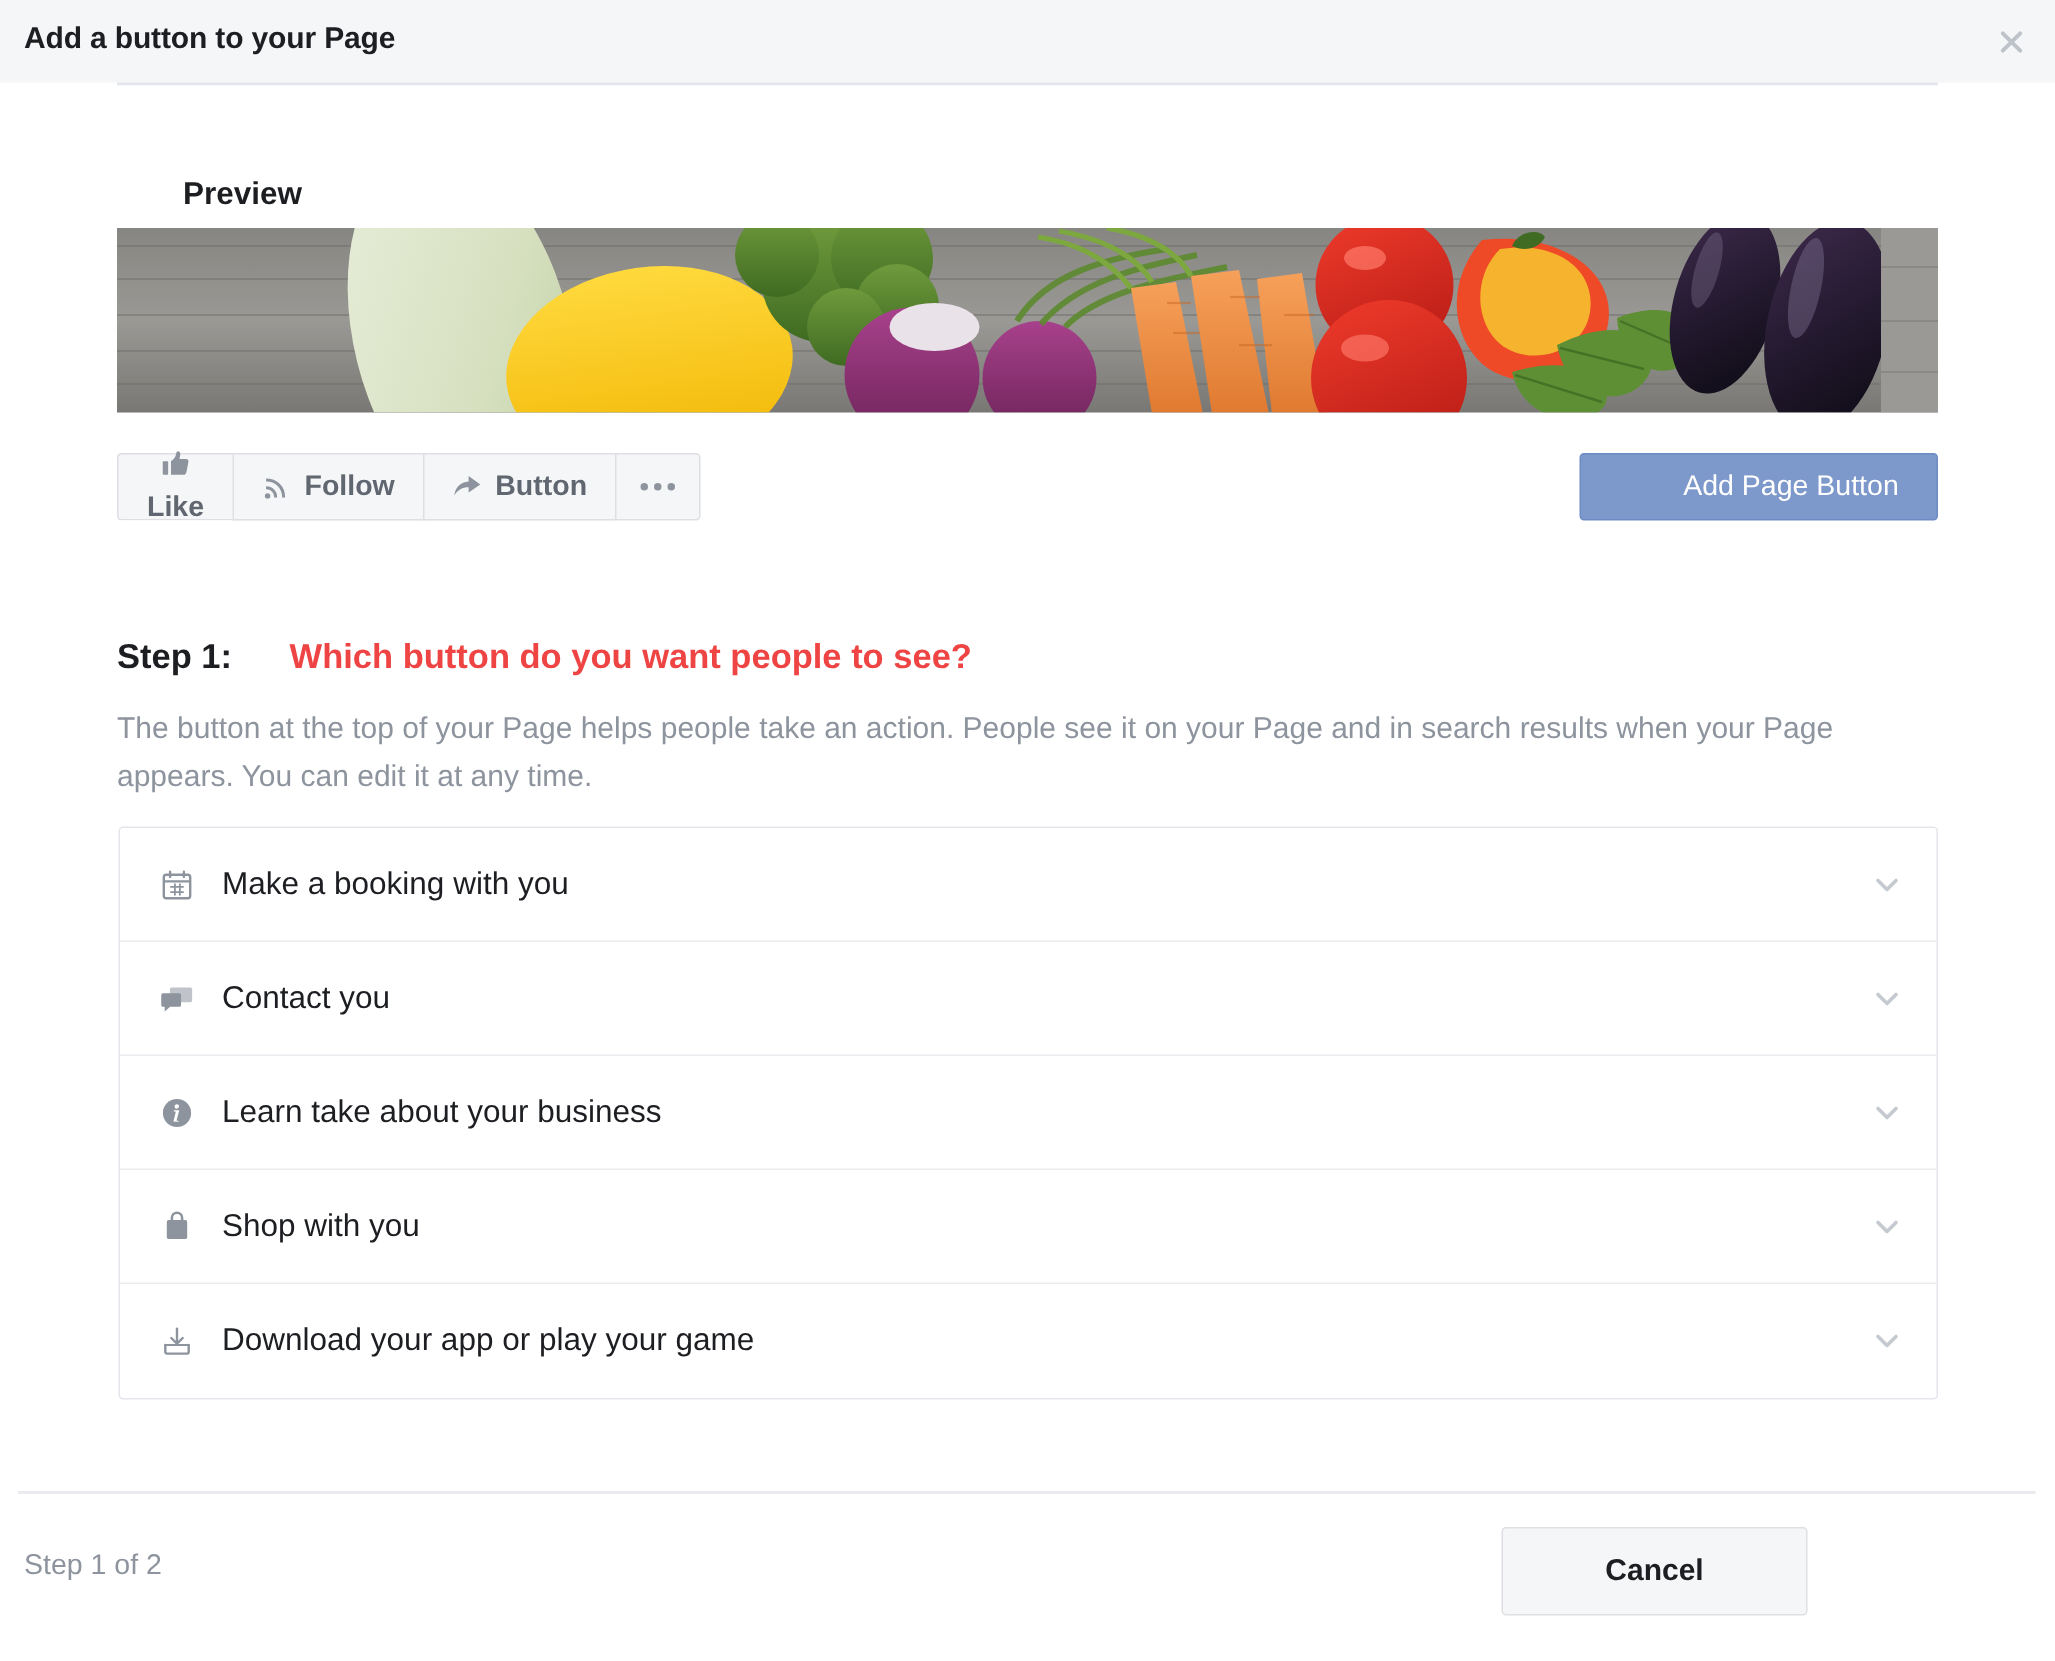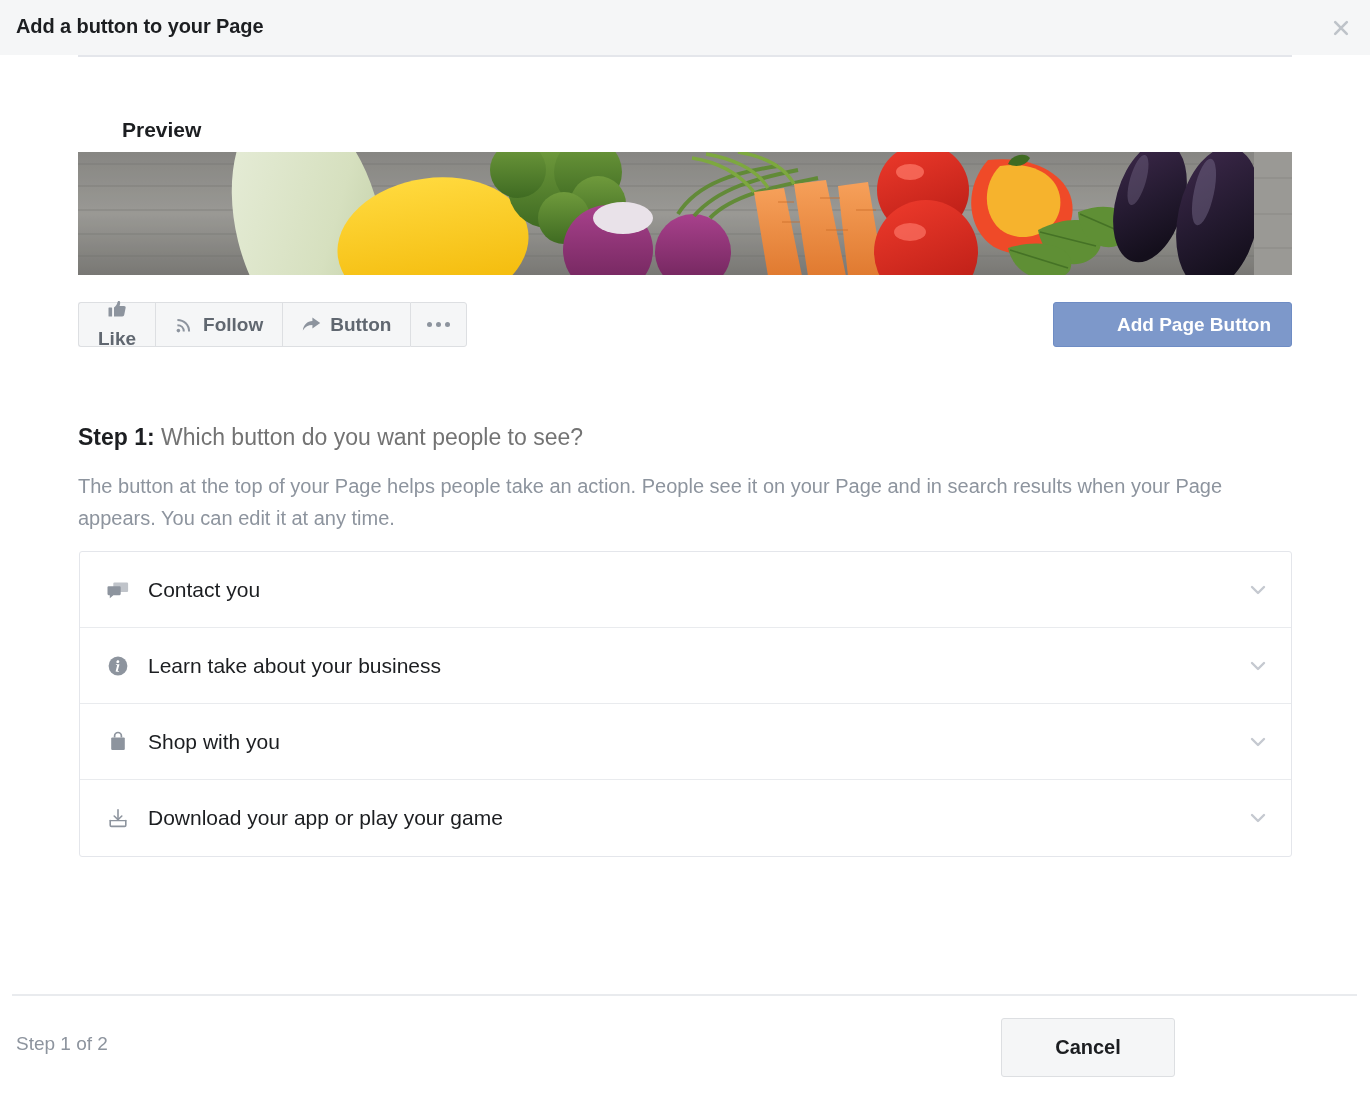--- a/index.html
+++ b/index.html
@@ -106,38 +106,38 @@
 
   .add-page-btn {
     position: absolute;
     left: 1053px; top: 245px;
     width: 239px; height: 45px;
     background: #7d98ca;
     border: 1px solid #6e8cc4;
     border-radius: 3px;
     color: #ffffff;
     font-size: 19px;
-    font-weight: bold;
+    font-weight: normal;
     display: flex;
     align-items: center;
     justify-content: center;
     cursor: pointer;
     padding-left: 43px;
   }
 
   
   .step-heading {
     position: absolute;
     left: 78px; top: 367px;
     font-size: 23px;
     color: #1c1e21;
     white-space: nowrap;
   }
   .step-heading .lead { font-weight: bold; }
-  .step-heading .rest { font-weight: normal; color: #737373; }
+  .step-heading .rest { font-weight: bold; color: #ef4444; margin-left: 32px; }
 
   .step-desc {
     position: absolute;
     left: 78px; top: 413px;
     width: 1180px;
     font-size: 20px;
     line-height: 32px;
     color: #8d949e;
   }
 
@@ -183,21 +183,21 @@
   }
   .step-count {
     position: absolute;
     left: 16px; top: 1033px;
     font-size: 19px;
     color: #8d949e;
   }
   .cancel-btn {
     position: absolute;
     left: 1001px; top: 1018px;
-    width: 174px; height: 59px;
+    width: 204px; height: 59px;
     background: #f5f6f7;
     border: 1px solid #dddfe2;
     border-radius: 3px;
     font-size: 20px;
     font-weight: bold;
     color: #1c1e21;
     display: flex; align-items: center; justify-content: center;
     cursor: pointer;
   }
   .next-btn {
@@ -401,20 +401,36 @@
     <div class="add-page-btn">Add Page Button</div>
 
     <div class="step-heading">
       <span class="lead">Step 1:</span><span class="rest"> Which button do you want people to see?</span>
     </div>
 
     <div class="step-desc">The button at the top of your Page helps people take an action. People see it on your Page and in search results when your Page appears. You can edit it at any time.</div>
 
     <div class="option-list">
 
+      <div class="option-row">
+        <span class="opt-icon">
+          <svg width="22" height="22" viewBox="0 0 22 22" fill="none" stroke="#8d949e" stroke-width="1.6">
+            <rect x="2.2" y="4.2" width="17.6" height="15.6" rx="1.6"></rect>
+            <path d="M2.2 8.6 H19.8" stroke-width="1.4"></path>
+            <path d="M6.4 2.2 V5.6 M15.6 2.2 V5.6" stroke-linecap="round"></path>
+            <path d="M6.5 12.2 H15.5 M6.5 15.8 H15.5 M9.6 10.0 V18 M12.9 10.0 V18" stroke-width="1.2"></path>
+          </svg>
+        </span>
+        <span class="opt-label">Make a booking with you</span>
+        <span class="chev">
+          <svg width="22" height="22" viewBox="0 0 22 22" fill="none" stroke="#c5c9d0" stroke-width="2.4" stroke-linecap="round" stroke-linejoin="round">
+            <path d="M5 8 L11 14 L17 8"></path>
+          </svg>
+        </span>
+      </div>
 
       <div class="option-row">
         <span class="opt-icon">
           <svg width="22" height="22" viewBox="0 0 22 22" fill="#8d949e">
             <path d="M7.4 3.4 H20 A1.1 1.1 0 0 1 21.1 4.5 V12 A1.1 1.1 0 0 1 20 13.1 H13.6 L9.9 16.2 V13.1 H7.4 A1.1 1.1 0 0 1 6.3 12 V4.5 A1.1 1.1 0 0 1 7.4 3.4 Z" opacity="0.55"></path>
             <path d="M1.6 7.2 H12.6 A1.1 1.1 0 0 1 13.7 8.3 V15.1 A1.1 1.1 0 0 1 12.6 16.2 H6.4 L2.8 19.3 V16.2 H1.6 A1.1 1.1 0 0 1 0.5 15.1 V8.3 A1.1 1.1 0 0 1 1.6 7.2 Z"></path>
           </svg>
         </span>
         <span class="opt-label">Contact you</span>
         <span class="chev">

